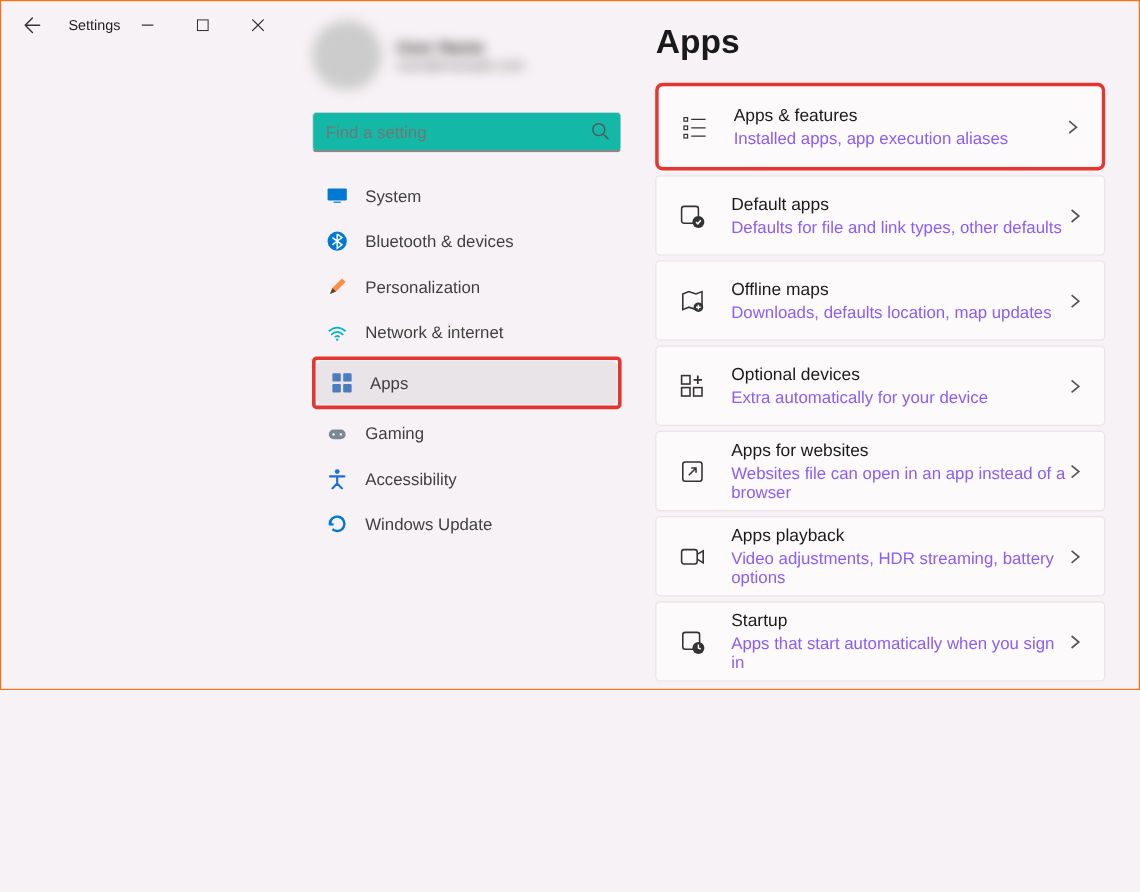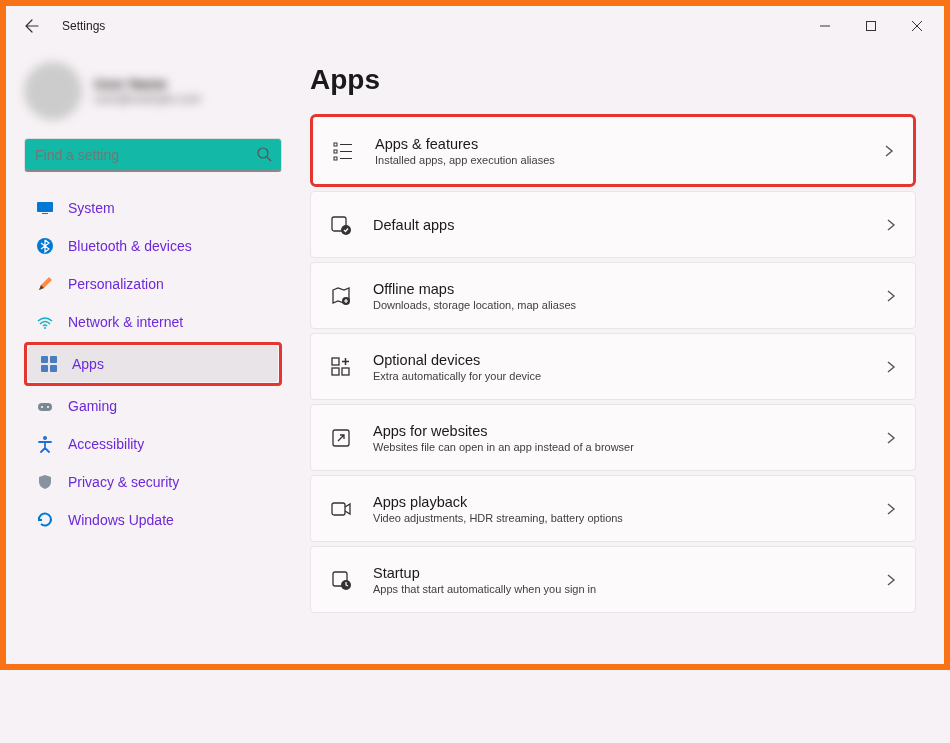--- a/index.html
+++ b/index.html
@@ -1,45 +1,45 @@
 <!DOCTYPE html>
 <html><head>
 <meta charset="utf-8">
 <style>
   * { box-sizing: border-box; margin: 0; padding: 0; font-family: "Segoe UI", -apple-system, sans-serif; }
   body { background: #f7f2f5; width: 950px; height: 743px; overflow: hidden; position: relative; }
-  .window { width: 950px; height: 670px; background: #f7f2f5; border: 6px solid #f97316; display: flex; flex-direction: column; }
+  .window { width: 950px; height: 575px; background: #f7f2f5; border: 1px solid #f97316; display: flex; flex-direction: row; }
   .titlebar { height: 40px; display: flex; align-items: center; padding: 0 4px 0 10px; }
   .back-btn { width: 32px; height: 32px; display:flex; align-items:center; justify-content:center; border:none; background:transparent; cursor:pointer; }
   .title-text { margin-left: 14px; font-size: 12px; color:#222; }
   .win-controls { margin-left:auto; display:flex; }
   .win-btn { width:46px; height:32px; border:none; background:transparent; cursor:pointer; display:flex; align-items:center; justify-content:center; }
   .content { flex:1; display:flex; overflow:hidden; }
   .sidebar { width: 290px; padding: 10px 14px 0 18px; display:flex; flex-direction:column; }
   .profile { display:flex; align-items:center; gap:12px; margin-bottom:18px; margin-top:6px; }
   .avatar { width:58px; height:58px; border-radius:50%; background: #ccc; filter: blur(5px); }
   .profile-text { display:flex; flex-direction:column; filter: blur(5px); }
   .profile-name { font-size:14px; font-weight:600; color:#333; }
   .profile-email { font-size:12px; color:#666; }
   .search-box { position:relative; margin-bottom:18px; }
   .search-input { width:100%; height:34px; border:1px solid #ddd; border-bottom:2px solid #888; border-radius:4px; padding:0 34px 0 10px; font-size:14px; background:#14b8a6; }
   .search-icon { position:absolute; right:10px; top:8px; }
   .nav { display:flex; flex-direction:column; gap:2px; }
-  .nav-item { height:36px; display:flex; align-items:center; gap:14px; padding:0 12px; border-radius:4px; cursor:pointer; font-size:14px; color:#6d28d9; }
+  .nav-item { height:36px; display:flex; align-items:center; gap:14px; padding:0 12px; border-radius:4px; cursor:pointer; font-size:14px; color:#404040; }
   .nav-item.selected { background:#e9e4e7; position:relative; }
   .nav-item .nav-icon { width:18px; height:18px; display:flex; align-items:center; justify-content:center; }
   .highlight-nav { border:3px solid #e4352f; border-radius:4px; padding:1px; }
   .main { flex:1; padding: 18px 28px 0 14px; overflow-y:auto; }
   .page-title { font-size:28px; font-weight:600; color:#1a1a1a; margin-bottom:18px; }
   .cards { display:flex; flex-direction:column; gap:4px; }
   .card { background:#fcfafb; border:1px solid #e9e4e7; border-radius:4px; height:67px; display:flex; align-items:center; padding:0 18px; cursor:pointer; }
   .card-icon { width:24px; height:24px; margin-right:20px; display:flex; align-items:center; justify-content:center; }
   .card-text { flex:1; display:flex; flex-direction:column; }
   .card-title { font-size:14.5px; color:#1a1a1a; }
-  .card-desc { font-size:11px; color:#404040; margin-top:2px; }
+  .card-desc { font-size:14px; color:#8b5cf6; margin-top:2px; }
   .chevron { color:#666; }
   .highlight-card { border:3px solid #e4352f; border-radius:6px; padding:0; }
   .highlight-card .card { border:none; }
   svg { display:block; }
 </style>
 </head>
 <body>
 
 <div class="window">
   <div class="titlebar">
@@ -153,28 +153,20 @@
               <svg width="18" height="18">
                 <circle cx="9" cy="3" r="2" fill="#1f6fd6"></circle>
                 <path d="M3 7 L15 7 M9 7 V13 M9 13 L5 17 M9 13 L13 17" stroke="#1f6fd6" stroke-width="1.8" fill="none" stroke-linecap="round"></path>
               </svg>
             </span>
           <span>Accessibility</span>
         </div>
         <div class="nav-item">
           <span class="nav-icon">
               <svg width="18" height="18">
-                <path d="M9 2 L15 4 V9 Q15 14 9 16 Q3 14 3 9 V4 Z" fill="#8893a0"></path>
-              </svg>
-            </span>
-          <span>Privacy &amp; security</span>
-        </div>
-        <div class="nav-item">
-          <span class="nav-icon">
-              <svg width="18" height="18">
                 <path d="M3 9 A6 6 0 1 1 5 13" stroke="#0078d4" stroke-width="2" fill="none"></path>
                 <path d="M3 6 V9 H6" stroke="#0078d4" stroke-width="2" fill="none"></path>
               </svg>
             </span>
           <span>Windows Update</span>
         </div>
       </div>
     </div>
 
     <div class="main">
@@ -208,39 +200,40 @@
         <div class="card">
           <span class="card-icon">
               <svg width="22" height="22">
                 <rect x="2" y="3" width="14" height="14" rx="2" stroke="#333" fill="none" stroke-width="1.3"></rect>
                 <circle cx="16" cy="16" r="5" fill="#333"></circle>
                 <path d="M14 16 L15.5 17.5 L18 14.5" stroke="#fff" stroke-width="1.3" fill="none"></path>
               </svg>
             </span>
           <div class="card-text">
             <span class="card-title">Default apps</span>
+            <span class="card-desc">Defaults for file and link types, other defaults</span>
           </div>
           <span class="chevron">
               <svg width="12" height="12">
                 <path d="M3 1 L9 6 L3 11" stroke="#555" stroke-width="1.4" fill="none"></path>
               </svg>
             </span>
         </div>
 
         <div class="card">
           <span class="card-icon">
               <svg width="22" height="22">
                 <path d="M3 5 L8 3 L14 5 L19 3 V16 L14 18 L8 16 L3 18 Z" stroke="#333" fill="none" stroke-width="1.3"></path>
                 <circle cx="16" cy="16" r="4" fill="#333"></circle>
                 <path d="M16 14 V18 M14 16 H18" stroke="#fff" stroke-width="1.2"></path>
               </svg>
             </span>
           <div class="card-text">
             <span class="card-title">Offline maps</span>
-            <span class="card-desc">Downloads, storage location, map aliases</span>
+            <span class="card-desc">Downloads, defaults location, map updates</span>
           </div>
           <span class="chevron">
               <svg width="12" height="12">
                 <path d="M3 1 L9 6 L3 11" stroke="#555" stroke-width="1.4" fill="none"></path>
               </svg>
             </span>
         </div>
 
         <div class="card">
           <span class="card-icon">

